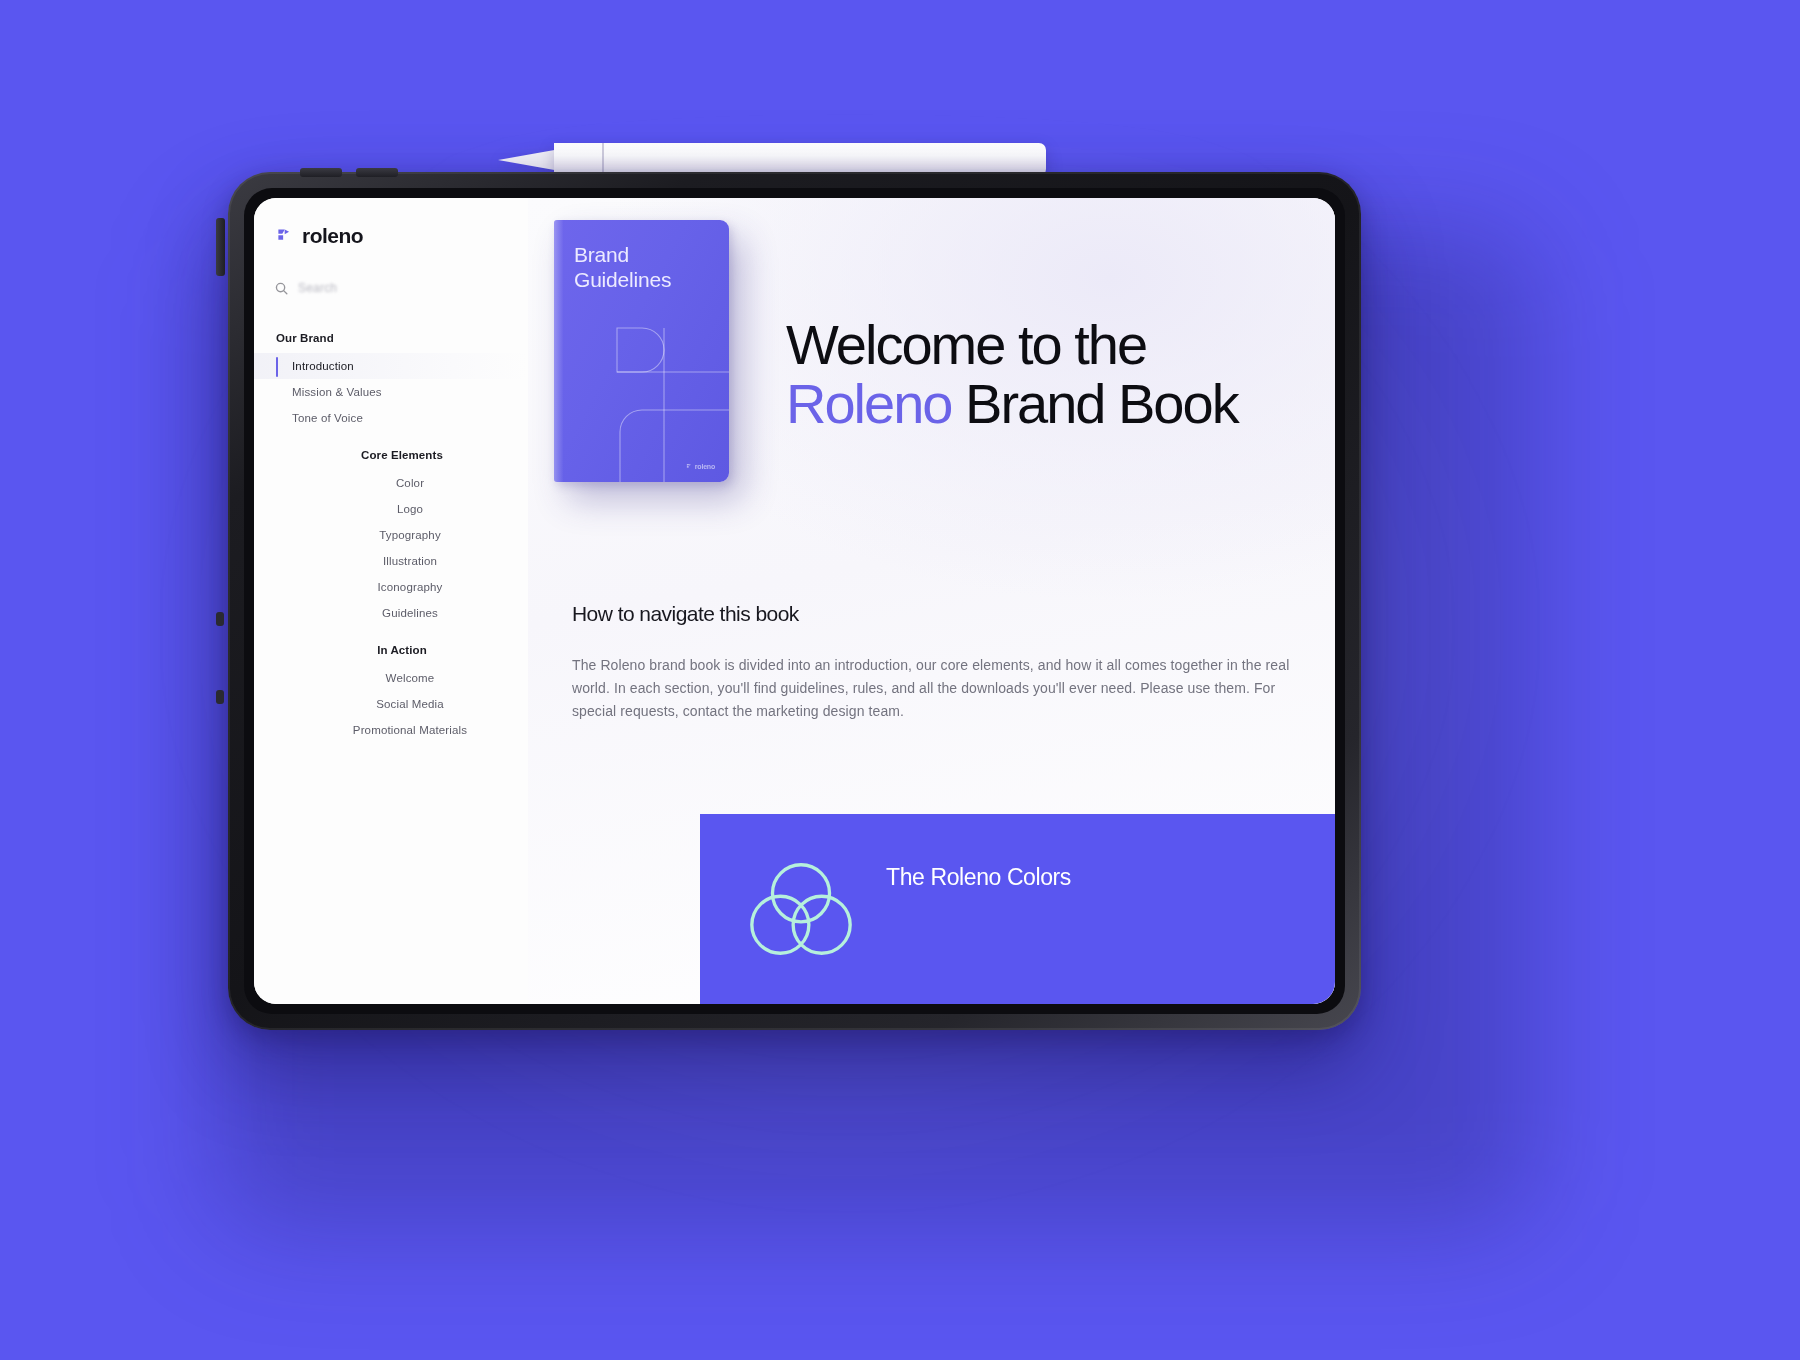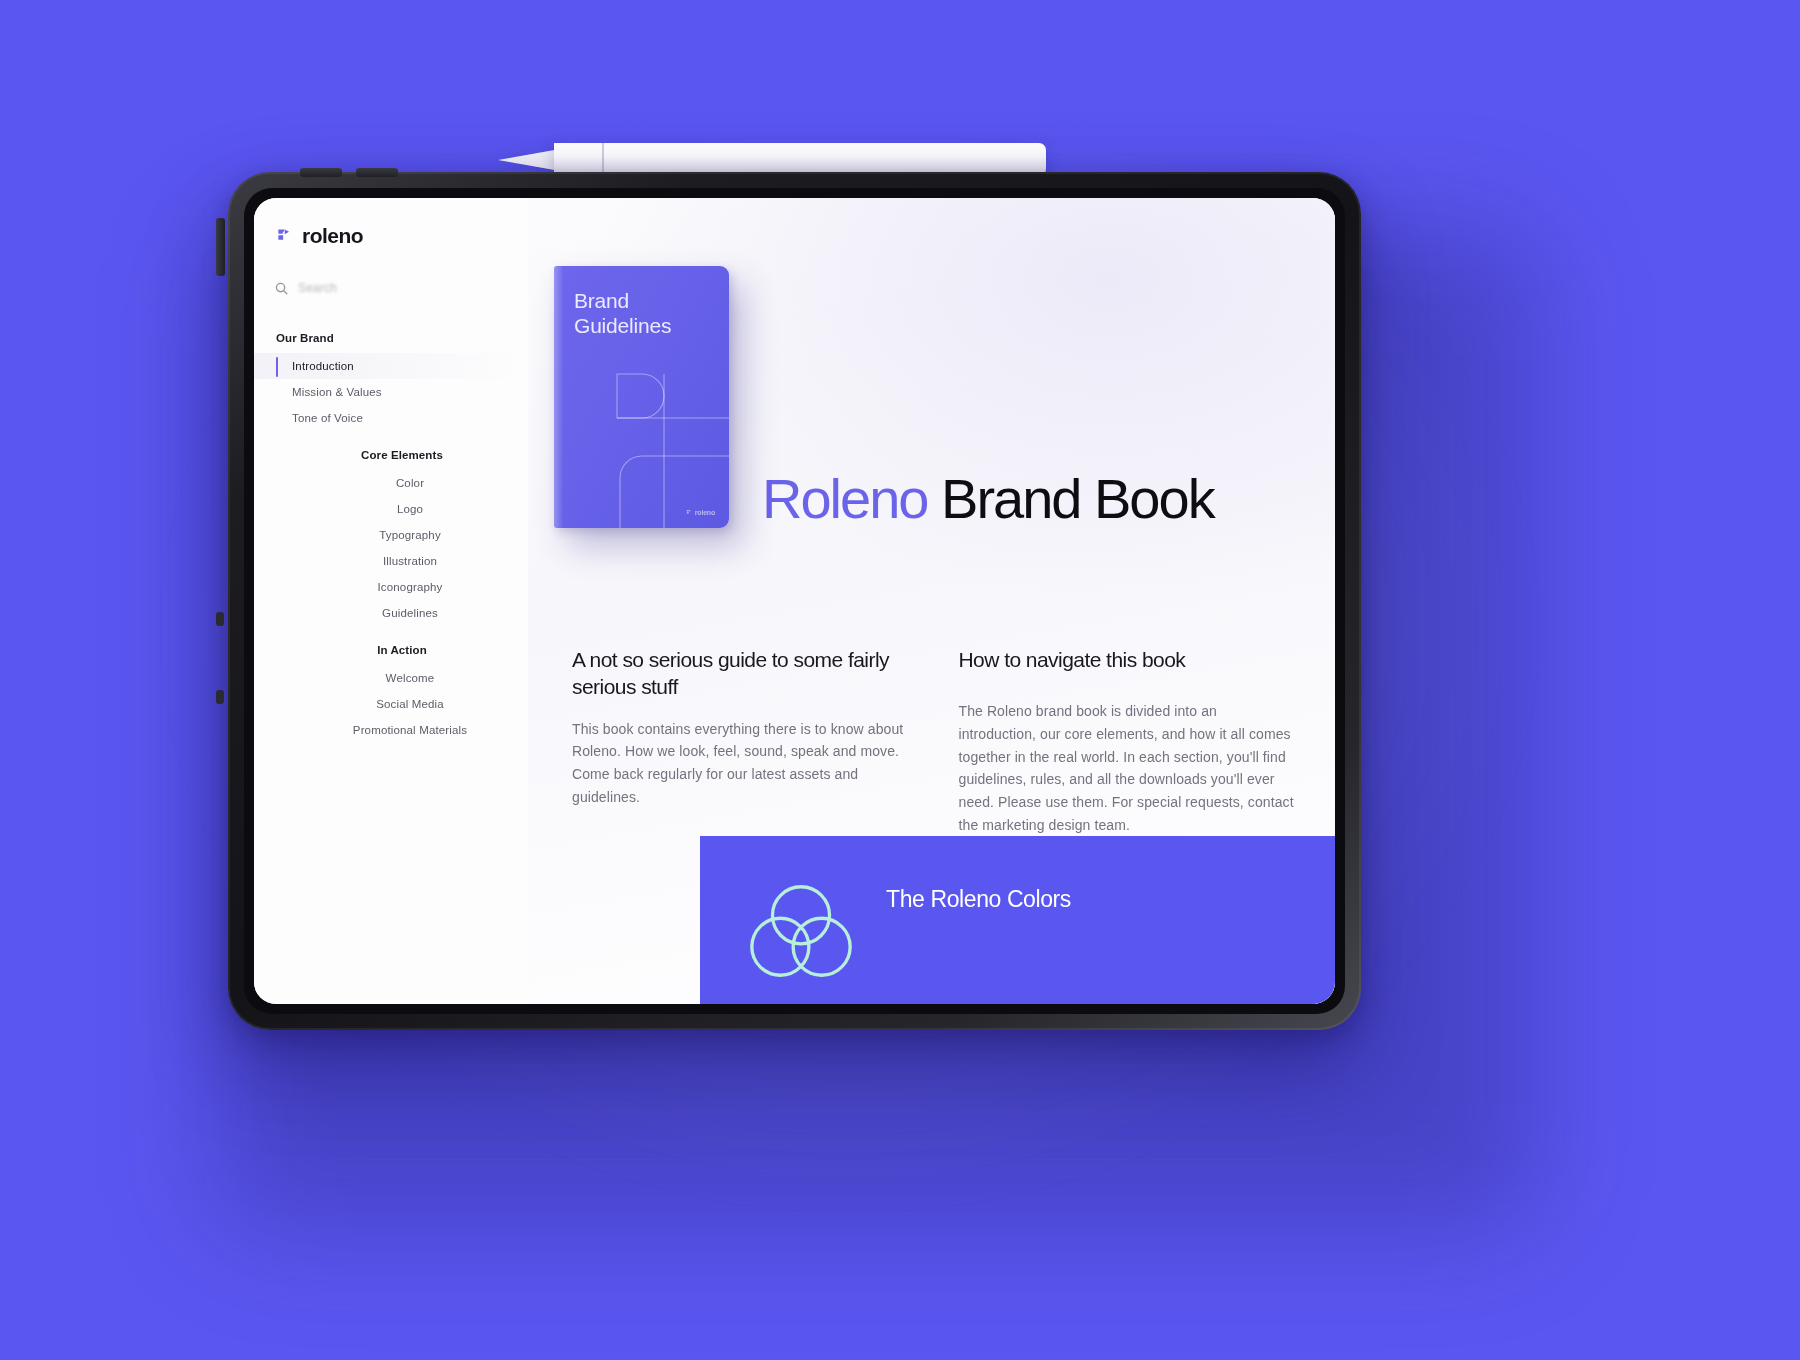--- a/index.html
+++ b/index.html
@@ -187,23 +187,23 @@
     position:relative;
     background:
       radial-gradient(ellipse 820px 520px at 72% 10%, #eceaf8 0%, rgba(247,246,252,0) 62%),
       linear-gradient(170deg,#fbfbfd 0%,#f7f6fb 45%,#ffffff 100%);
     overflow:hidden;
     display:flex;
     flex-direction:column;
   }
   .hero{
     display:flex;
-    align-items:flex-end;
-    padding:64px 34px 0 26px;
-    gap:12px;
+    align-items:center;
+    padding:18px 34px 0 26px;
+    gap:36px;
     position:relative;
   }
 
   
   .book-wrap{
     position:relative;
     flex:0 0 182px;
     margin-top:4px;
   }
   .book{
@@ -438,31 +438,27 @@
                   <path d="M3 10.5 L9 10.5 L9 16 L3 16 Z" fill="#ffffff"></path>
                   <path d="M11 3 L16.5 6 L11 9 Z" fill="#ffffff"></path>
                 </svg>
                 <span class="book-logo-word">roleno</span>
               </div>
             </div>
           </div>
 
           <div class="headline">
             <h1>
-              <br>
+              <span>Welcome to the</span><br>
               <span class="accent">Roleno</span><span> Brand Book</span>
             </h1>
           </div>
         </section>
 
         <section class="cols">
-          <div class="col">
-            <h2>A not so serious guide to some fairly serious stuff</h2>
-            <p>This book contains everything there is to know about Roleno. How we look, feel, sound, speak and move. Come back regularly for our latest assets and guidelines.</p>
-          </div>
           <div class="col">
             <h2 class="single">How to navigate this book</h2>
             <p>The Roleno brand book is divided into an introduction, our core elements, and how it all comes together in the real world. In each section, you'll find guidelines, rules, and all the downloads you'll ever need. Please use them. For special requests, contact the marketing design team.</p>
           </div>
         </section>
 
         <section class="colors-band">
           <div class="venn">
             <svg viewBox="0 0 120 120" width="118" height="118" fill="none" stroke="#B6F0DC" stroke-width="3.4" aria-hidden="true">
               <circle cx="60" cy="42" r="29"></circle>

